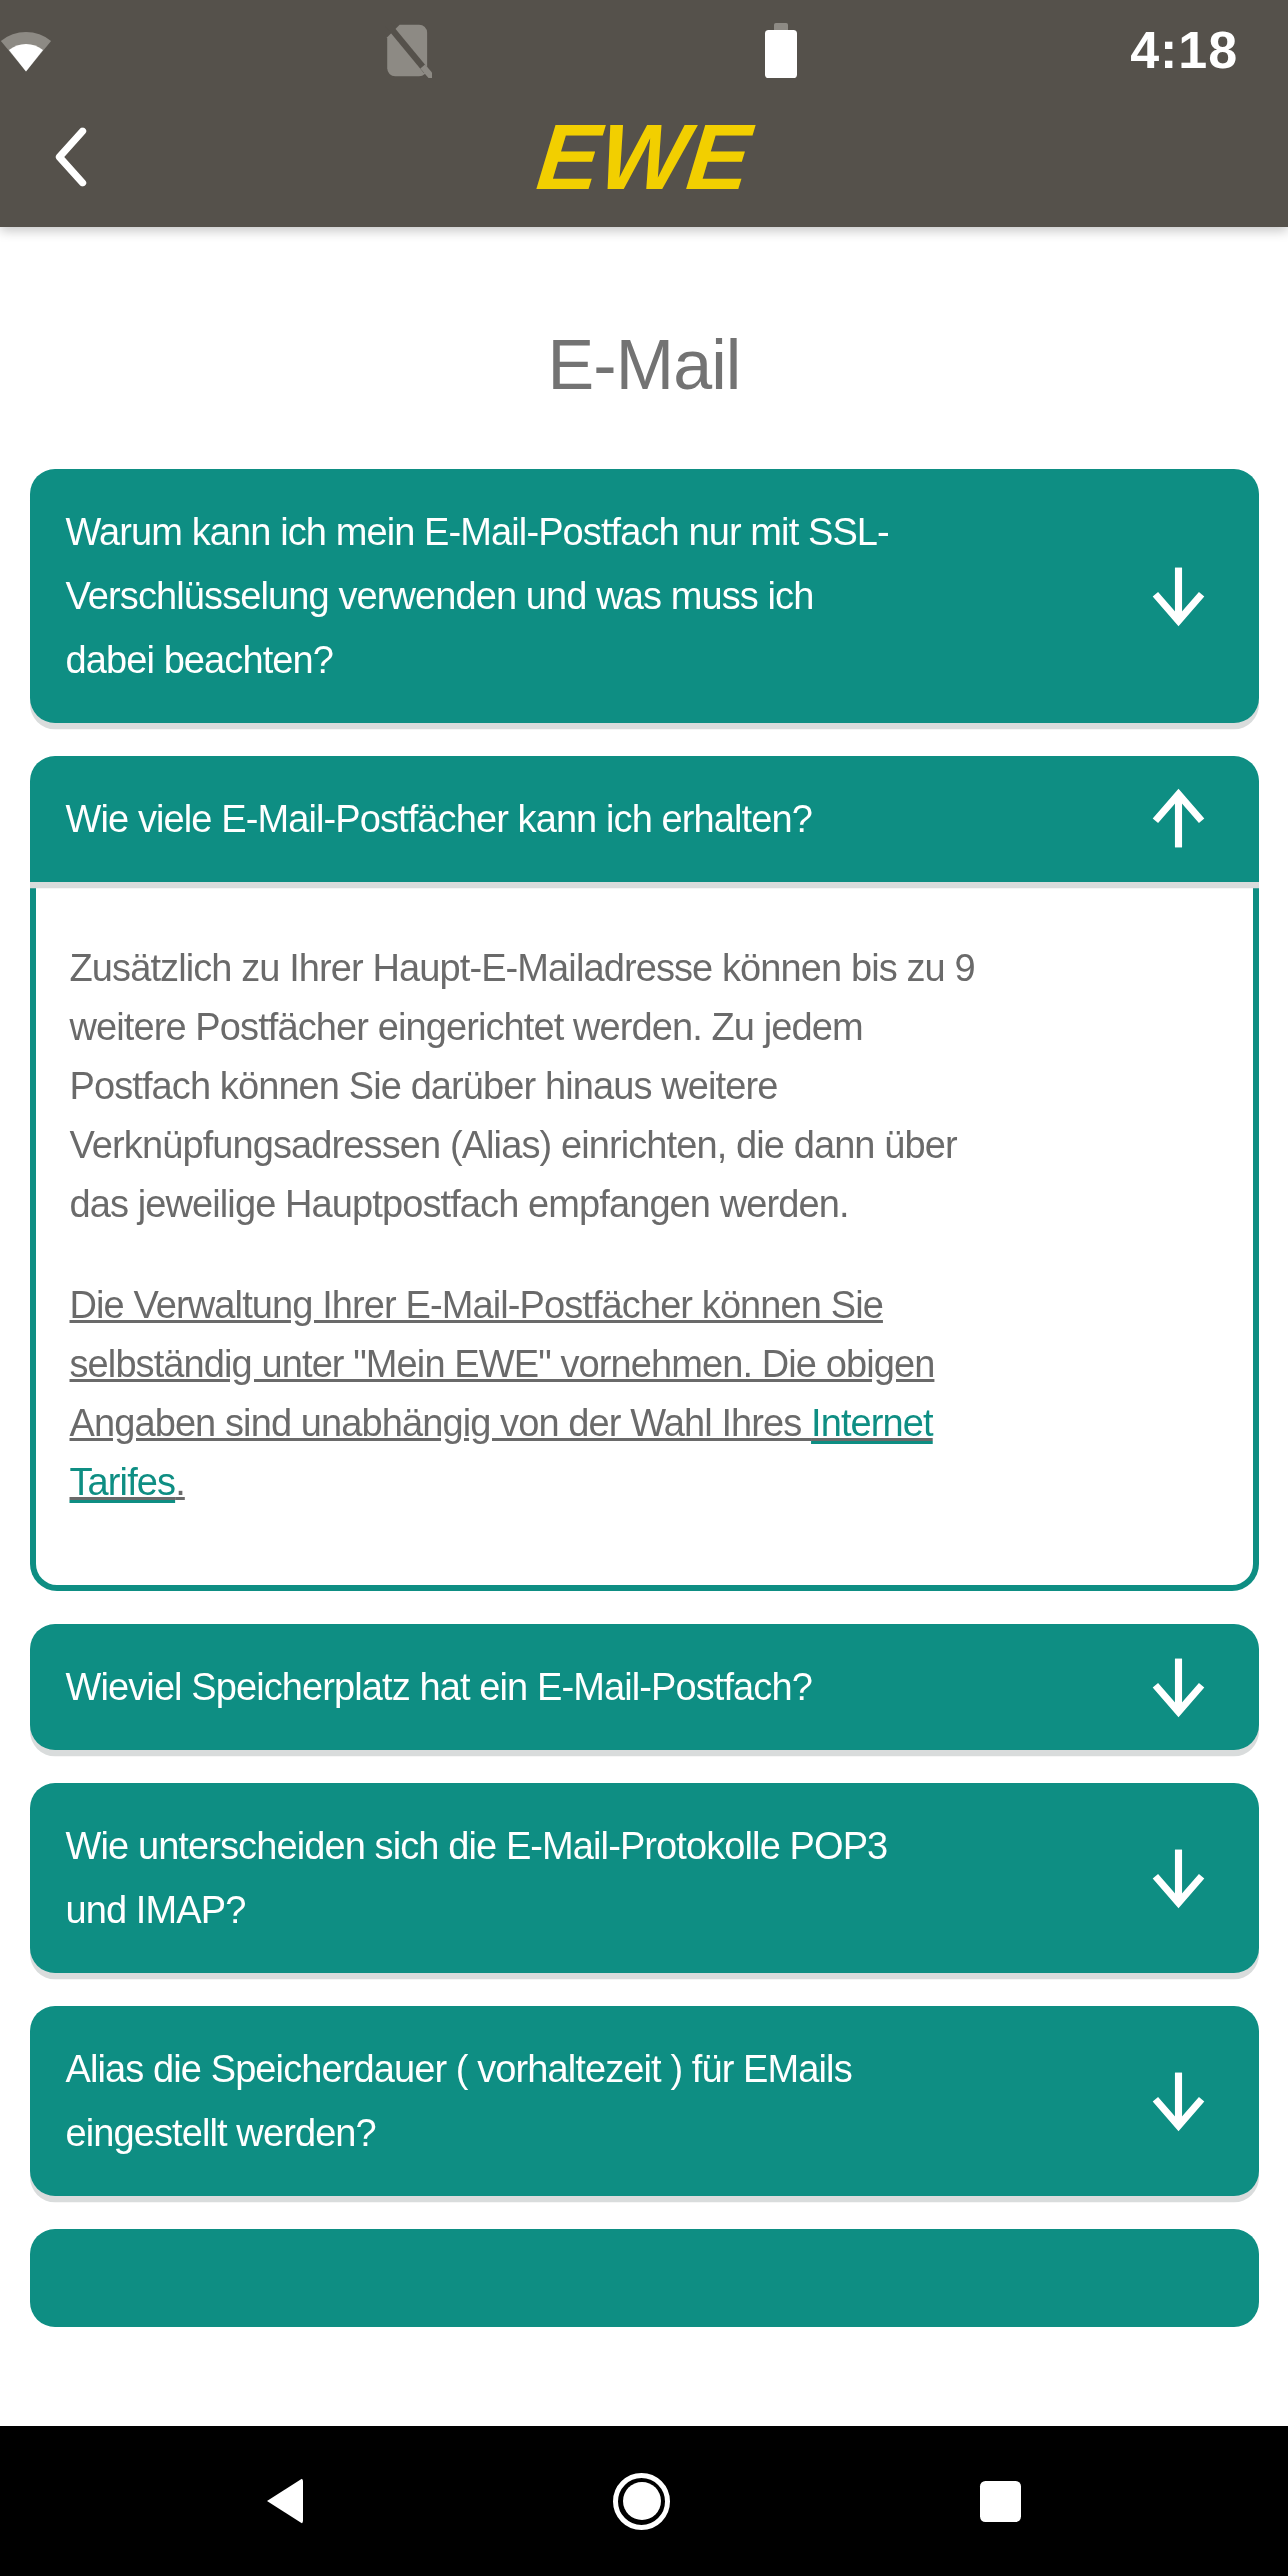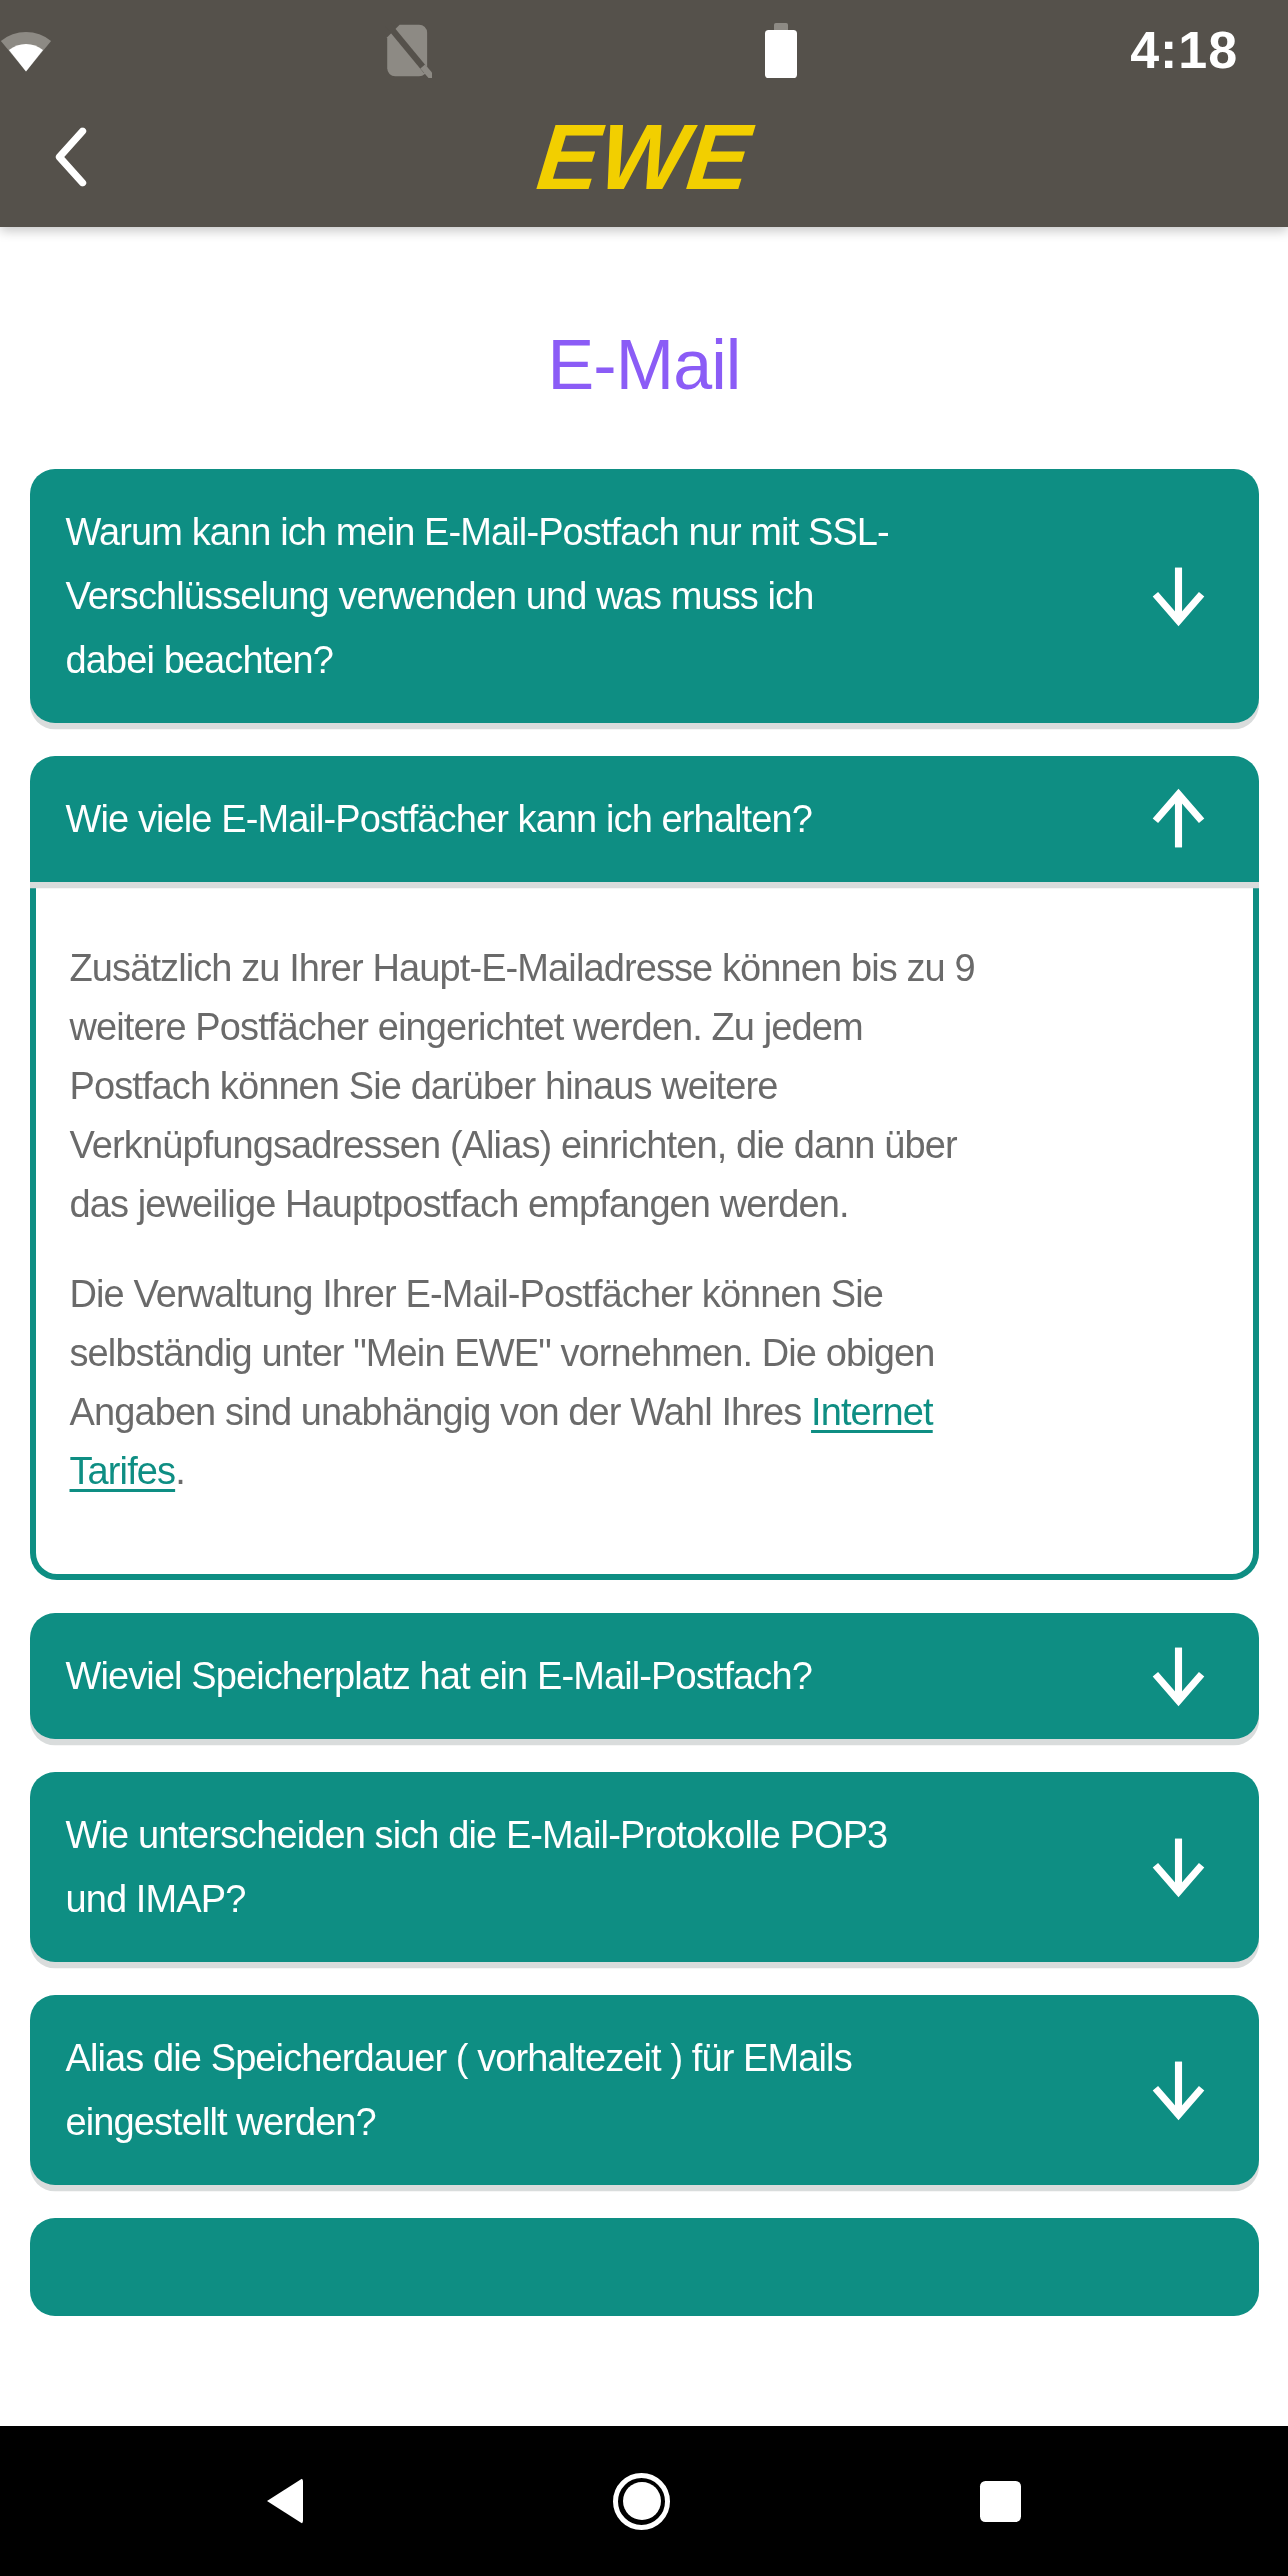--- a/index.html
+++ b/index.html
@@ -25,21 +25,21 @@
     display:flex; align-items:center; justify-content:center; background:none; border:none; padding:0; }
   .logo {
     position:absolute; left:0; right:0; text-align:center;
     color:#F2CF00; font-size:93px; font-weight:700; font-style:italic;
     letter-spacing:0px; transform:skewX(-6deg); line-height:139px; user-select:none;
   }
 
   
   .page-title {
     margin:97px 29.5px 0; text-align:center;
-    font-size:70px; line-height:82px; color:#8b5cf6; font-weight:400; letter-spacing:-0.9px;
+    font-size:70px; line-height:82px; color:#737373; font-weight:400; letter-spacing:-0.9px;
   }
 
   .faq-list { margin:63px 29.5px 0; display:flex; flex-direction:column; gap:33px; }
 
   .card {
     position:relative; background:#0E8E83; border-radius:25px;
     box-shadow:0 6.3px 0 #D9DCDC;
     padding:31px 152px 31px 36px; cursor:pointer;
   }
   .card .q {
@@ -56,21 +56,21 @@
     margin-top:5.4px;
     border:6.3px solid #0E8E83; border-top:none;
     border-radius:0 0 27px 27px;
     padding:52px 22px 73px 34px;
     background:#fff;
   }
   .answer p {
     margin:0; color:#6A6A6A; font-size:38px; line-height:59px;
     letter-spacing:-0.9px; white-space:pre-line;
   }
-  .answer p + p { margin-top:31px; }
+  .answer p + p { margin-top:42px;text-decoration:underline; }
   .answer a { color:#0E8E83; text-decoration:underline; text-decoration-thickness:2.7px; text-underline-offset:5.4px; white-space:pre-line; cursor:pointer; }
 
   .card.partial { height:98px; padding:0; box-shadow:none; }
 
   
   .navbar {
     position:absolute; left:0; right:0; bottom:0; height:150px; background:#000;
     display:flex; align-items:center; justify-content:center; gap:310px; z-index:10;
   }
   .nav-back {

